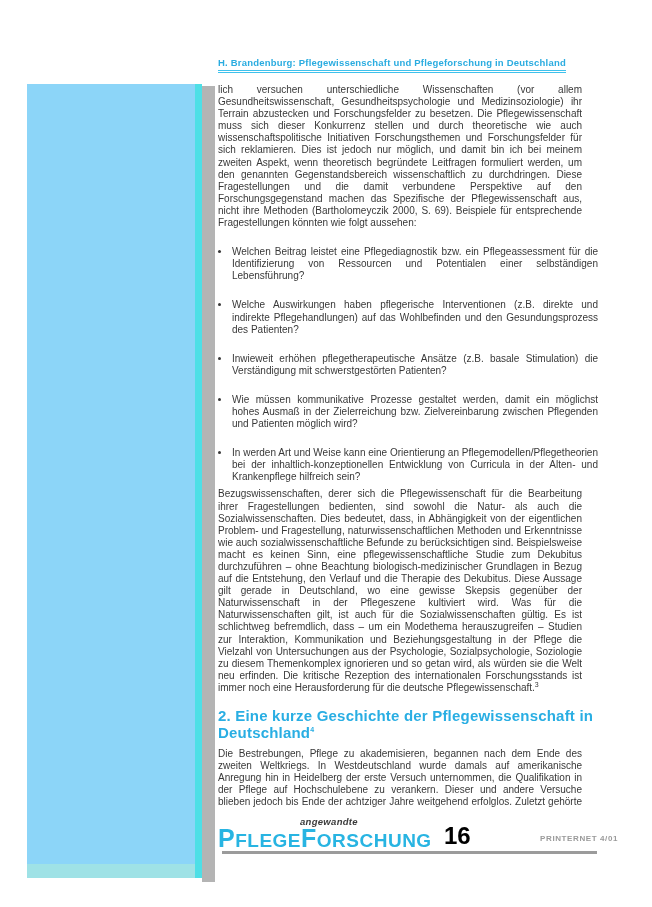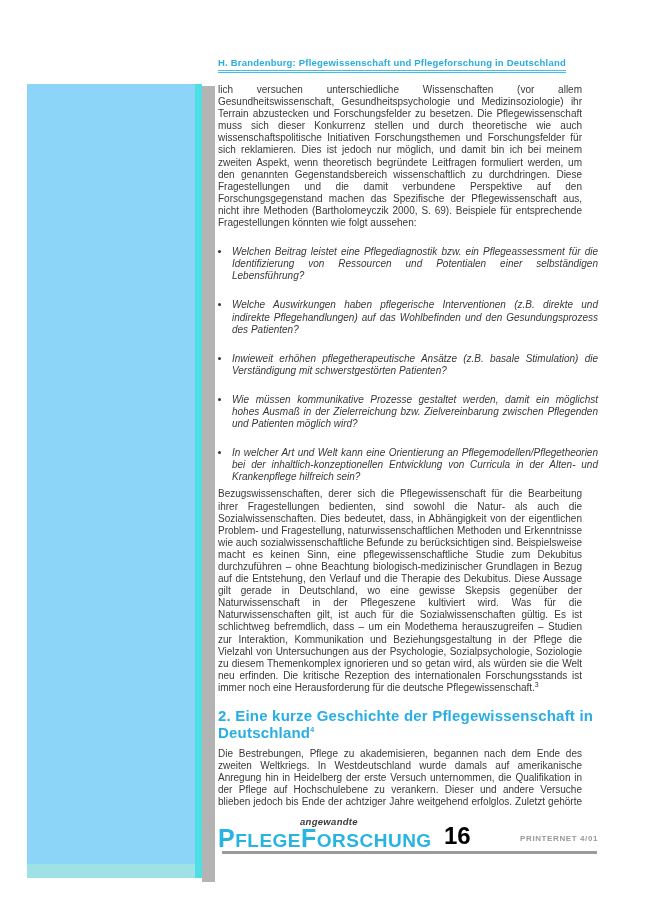--- a/index.html
+++ b/index.html
@@ -20,28 +20,28 @@
     padding-bottom:2px;border-bottom:3px double #3fc1ec;
   }
   
   .content{
     position:absolute;left:218px;top:84px;width:380px;
     color:#383838;font-size:10px;line-height:12.1px;text-align:justify;
     hyphens:auto;-webkit-hyphens:auto;
   }
   .content p{margin:0 16px 5px 0;}
   .content ul{margin:2px 0 5px 0;padding:0 0 0 13px;list-style:disc outside;}
-  .content li{margin:17px 0 4px 0;padding-left:1px;font-style:italic;}
+  .content li{margin:17px 0 4px 0;padding-left:1px;}
   sup{font-size:7px;line-height:0;}
   .section-heading{
     margin:13px 0 7px 0;color:#29aee3;font-size:15px;line-height:17px;
     font-weight:bold;text-align:left;letter-spacing:.2px;
   }
   
-  .footer{position:absolute;left:216px;top:810px;width:384px;height:62px;background:#ffffff;}
+  .footer{position:absolute;left:216px;top:810px;width:384px;height:62px;background:#ffffff;padding-left:20px;}
   .brand{position:absolute;left:2px;top:14px;white-space:nowrap;color:#28b4e2;font-weight:bold;letter-spacing:.5px;}
   .brand .big{font-size:25px;}
   .brand .small{font-size:19px;}
   .brand-top{
     position:absolute;left:84px;top:6px;color:#3a3a3a;font-size:9.5px;font-weight:bold;font-style:italic;
     letter-spacing:.3px;
   }
   .page-number{position:absolute;left:228px;top:12px;color:#000000;font-size:24px;font-weight:bold;}
   .issue{position:absolute;right:2px;top:24px;color:#9a9a9a;font-size:8px;font-weight:bold;letter-spacing:.6px;text-align:right;}
   .footer-rule{position:absolute;left:6px;top:41px;width:375px;height:3px;background:#9b9b9b;}
@@ -61,21 +61,21 @@
   </div>
 
   <div class="content">
     <p>lich versuchen unterschiedliche Wissenschaften (vor allem Gesundheitswissenschaft, Gesundheitspsychologie und Medizinsoziologie) ihr Terrain abzustecken und Forschungsfelder zu besetzen. Die Pflegewissenschaft muss sich dieser Konkurrenz stellen und durch theoretische wie auch wissenschaftspolitische Initiativen Forschungsthemen und Forschungsfelder für sich reklamieren. Dies ist jedoch nur möglich, und damit bin ich bei meinem zweiten Aspekt, wenn theoretisch begründete Leitfragen formuliert werden, um den genannten Gegenstandsbereich wissenschaftlich zu durchdringen. Diese Fragestellungen und die damit verbundene Perspektive auf den Forschungsgegenstand machen das Spezifische der Pflegewissenschaft aus, nicht ihre Methoden (Bartholomeyczik 2000, S. 69). Beispiele für entsprechende Fragestellungen könnten wie folgt aussehen:</p>
 
     <ul>
       <li>Welchen Beitrag leistet eine Pflegediagnostik bzw. ein Pflegeassessment für die Identifizierung von Ressourcen und Potentialen einer selbständigen Lebensführung?</li>
       <li>Welche Auswirkungen haben pflegerische Interventionen (z.B. direkte und indirekte Pflegehandlungen) auf das Wohlbefinden und den Gesundungsprozess des Patienten?</li>
       <li>Inwieweit erhöhen pflegetherapeutische Ansätze (z.B. basale Stimulation) die Verständigung mit schwerstgestörten Patienten?</li>
       <li>Wie müssen kommunikative Prozesse gestaltet werden, damit ein möglichst hohes Ausmaß in der Zielerreichung bzw. Zielvereinbarung zwischen Pflegenden und Patienten möglich wird?</li>
-      <li>In welcher Art und Welt kann eine Orientierung an Pflegemodellen/Pflegetheorien bei der inhaltlich-konzeptionellen Entwicklung von Curricula in der Alten- und Krankenpflege hilfreich sein?</li>
+      <li>In werden Art und Weise kann eine Orientierung an Pflegemodellen/Pflegetheorien bei der inhaltlich-konzeptionellen Entwicklung von Curricula in der Alten- und Krankenpflege hilfreich sein?</li>
     </ul>
 
     <p><span>Bezugswissenschaften, derer sich die Pflegewissenschaft für die Bearbeitung ihrer Fragestellungen bedienten, sind sowohl die Natur- als auch die Sozialwissenschaften. Dies bedeutet, dass, in Abhängigkeit von der eigentlichen Problem- und Fragestellung, naturwissenschaftlichen Methoden und Erkenntnisse wie auch sozialwissenschaftliche Befunde zu berücksichtigen sind. Beispielsweise macht es keinen Sinn, eine pflegewissenschaftliche Studie zum Dekubitus durchzuführen – ohne Beachtung biologisch-medizinischer Grundlagen in Bezug auf die Entstehung, den Verlauf und die Therapie des Dekubitus. Diese Aussage gilt gerade in Deutschland, wo eine gewisse Skepsis gegenüber der Naturwissenschaft in der Pflegeszene kultiviert wird. Was für die Naturwissenschaften gilt, ist auch für die Sozialwissenschaften gültig. Es ist schlichtweg befremdlich, dass – um ein Modethema herauszugreifen – Studien zur Interaktion, Kommunikation und Beziehungsgestaltung in der Pflege die Vielzahl von Untersuchungen aus der Psychologie, Sozialpsychologie, Soziologie zu diesem Themenkomplex ignorieren und so getan wird, als würden sie die Welt neu erfinden. Die kritische Rezeption des internationalen Forschungsstands ist immer noch eine Herausforderung für die deutsche Pflegewissenschaft.</span><sup>3</sup></p>
 
     <h2 class="section-heading"><span>2. Eine kurze Geschichte der Pflegewissenschaft in Deutschland</span><sup>4</sup></h2>
 
     <p>Die Bestrebungen, Pflege zu akademisieren, begannen nach dem Ende des zweiten Weltkriegs. In Westdeutschland wurde damals auf amerikanische Anregung hin in Heidelberg der erste Versuch unternommen, die Qualifikation in der Pflege auf Hochschulebene zu verankern. Dieser und andere Versuche blieben jedoch bis Ende der achtziger Jahre weitgehend erfolglos. Zuletzt gehörte hierzu der Modellversuch „Lehrerinnen der Kranken- und Kinderkrankenpflege“, der von 1978 bis 1981 an der Freien Universität Berlin durchgeführt wurde. In der ehemaligen DDR hatte sich jedoch schon in den sechziger Jahren mit dem Studiengang „Medizinpädagogik“ und „Diplom-</p>
   </div>
 
   <div class="footer">

